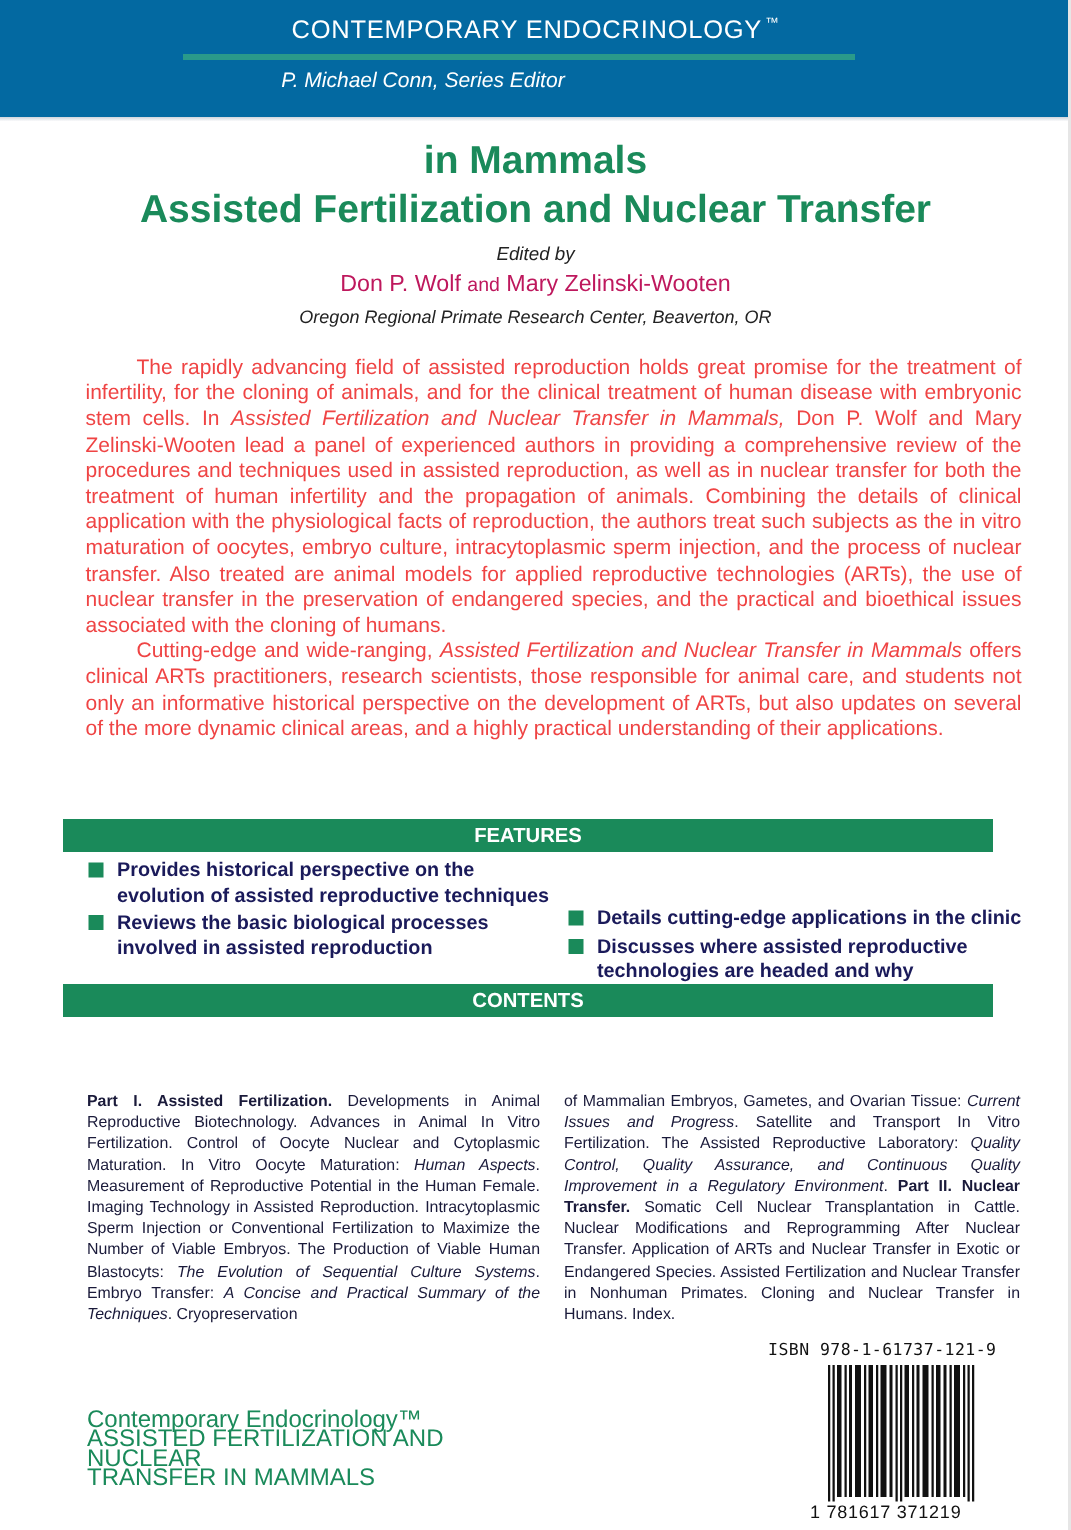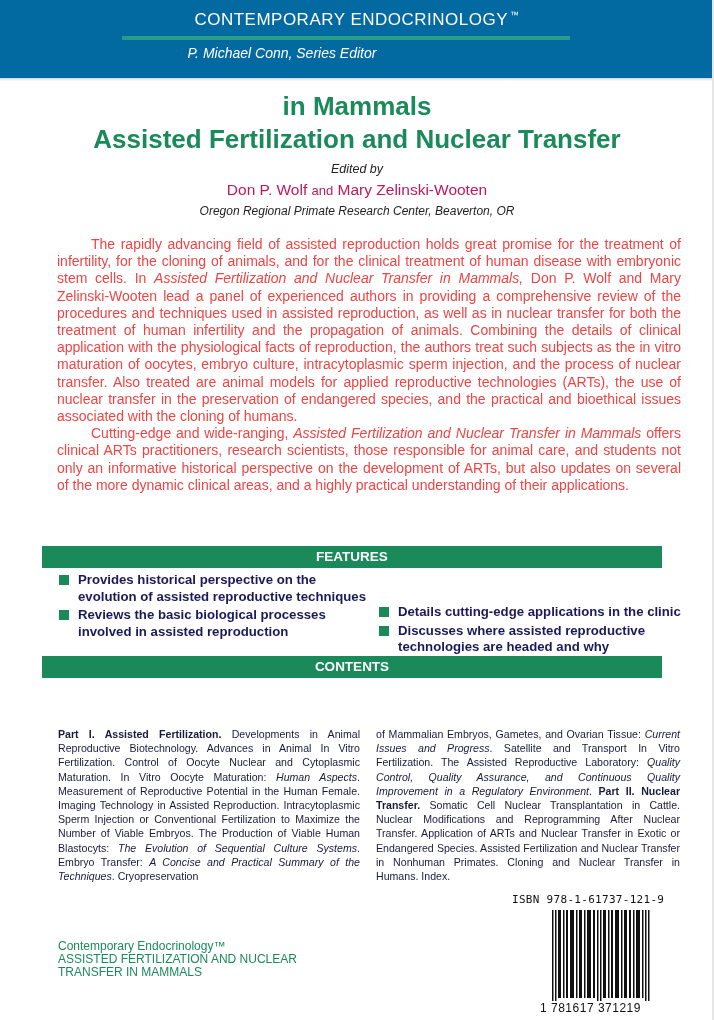--- a/index.html
+++ b/index.html
@@ -83,21 +83,21 @@
       position: absolute; top: 0; width: 302px;
       font-size: 10.6px; line-height: 14.2px; text-align: justify; color: #1a1a3a; margin-top: 43px;
     }
     .contents-col.left { left: 0; }
     .contents-col.right { left: 318px; width: 304px; }
     .contents-col b { font-weight: bold; }
     .contents-col i { font-style: italic; }
 
     .footer-block {
       position: absolute; top: 940px; left: 58px; width: 260px;
-      font-size: 12px; line-height: 13px; color: #1a8a5a;
+      font-size: 16px; line-height: 13px; color: #1a8a5a;
     }
 
     .isbn-text {
       position: absolute; top: 893px; left: 512px; width: 180px;
       font-family: "DejaVu Sans Mono", "Liberation Mono", monospace;
       font-size: 11px; color: #111; letter-spacing: 0.3px;
     }
     .barcode {
       position: absolute; top: 910px; left: 552px; width: 98px; height: 94px;
     }

